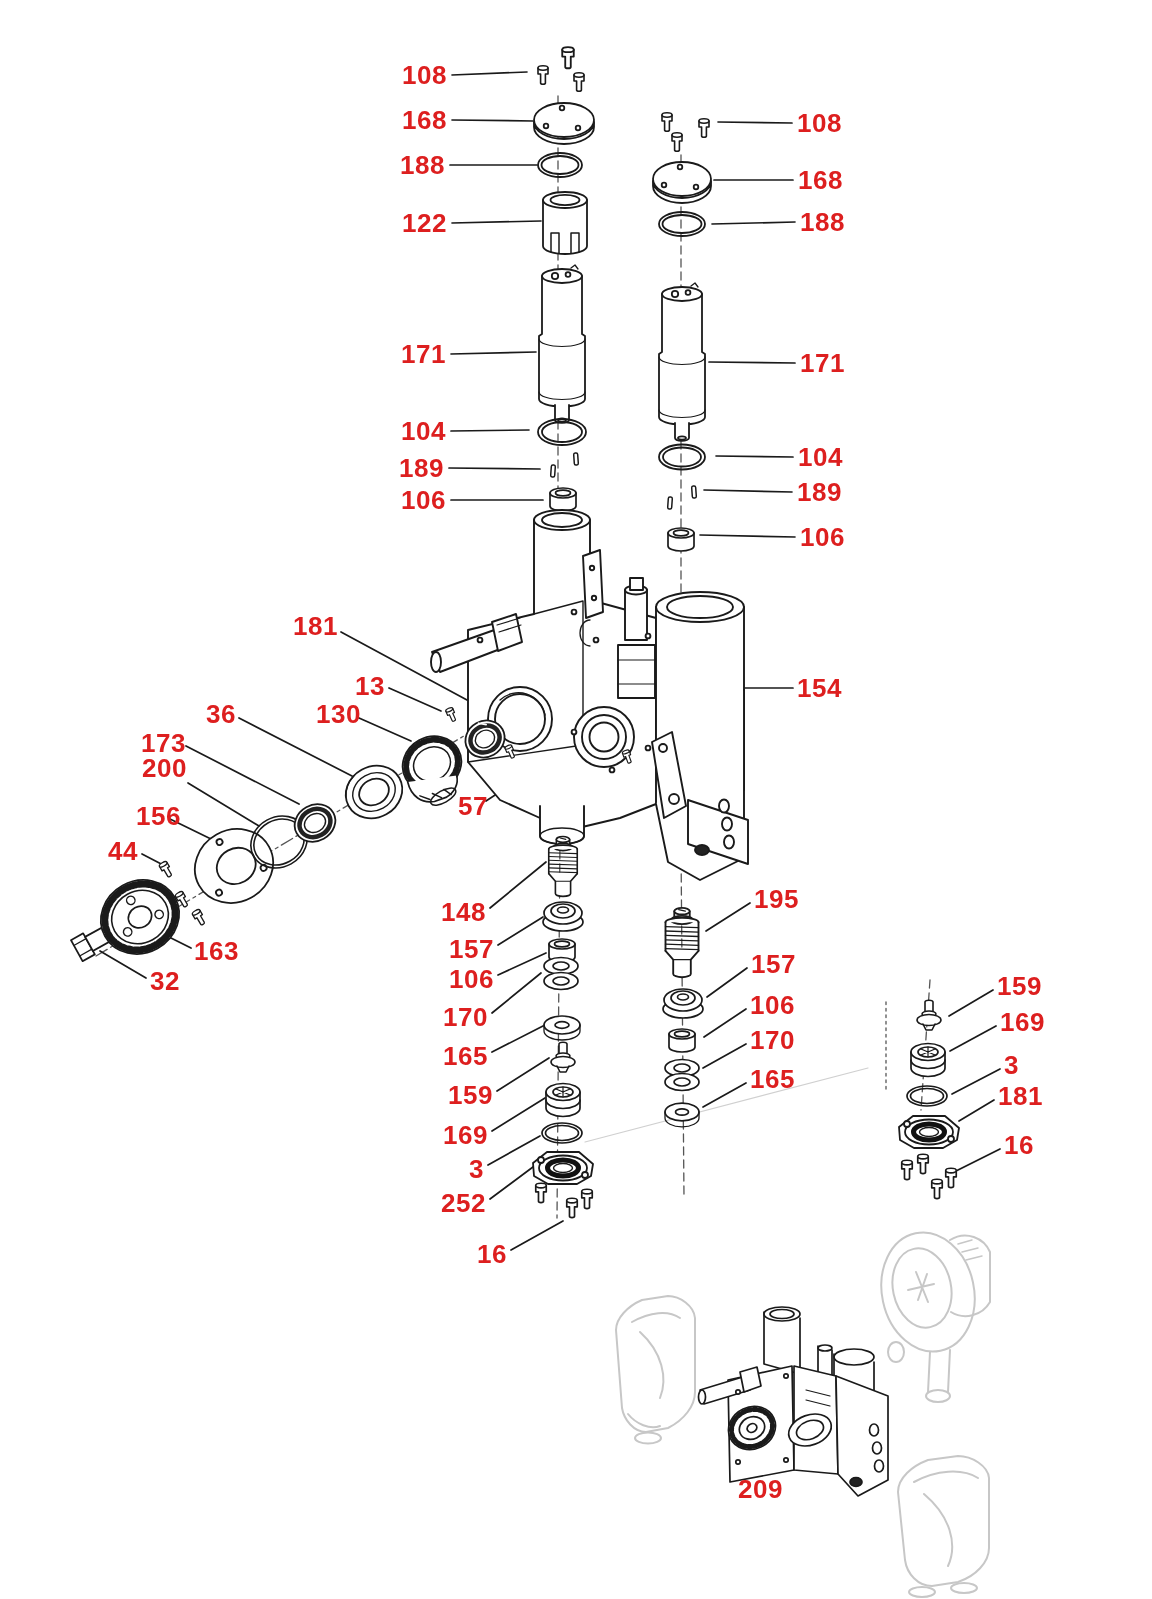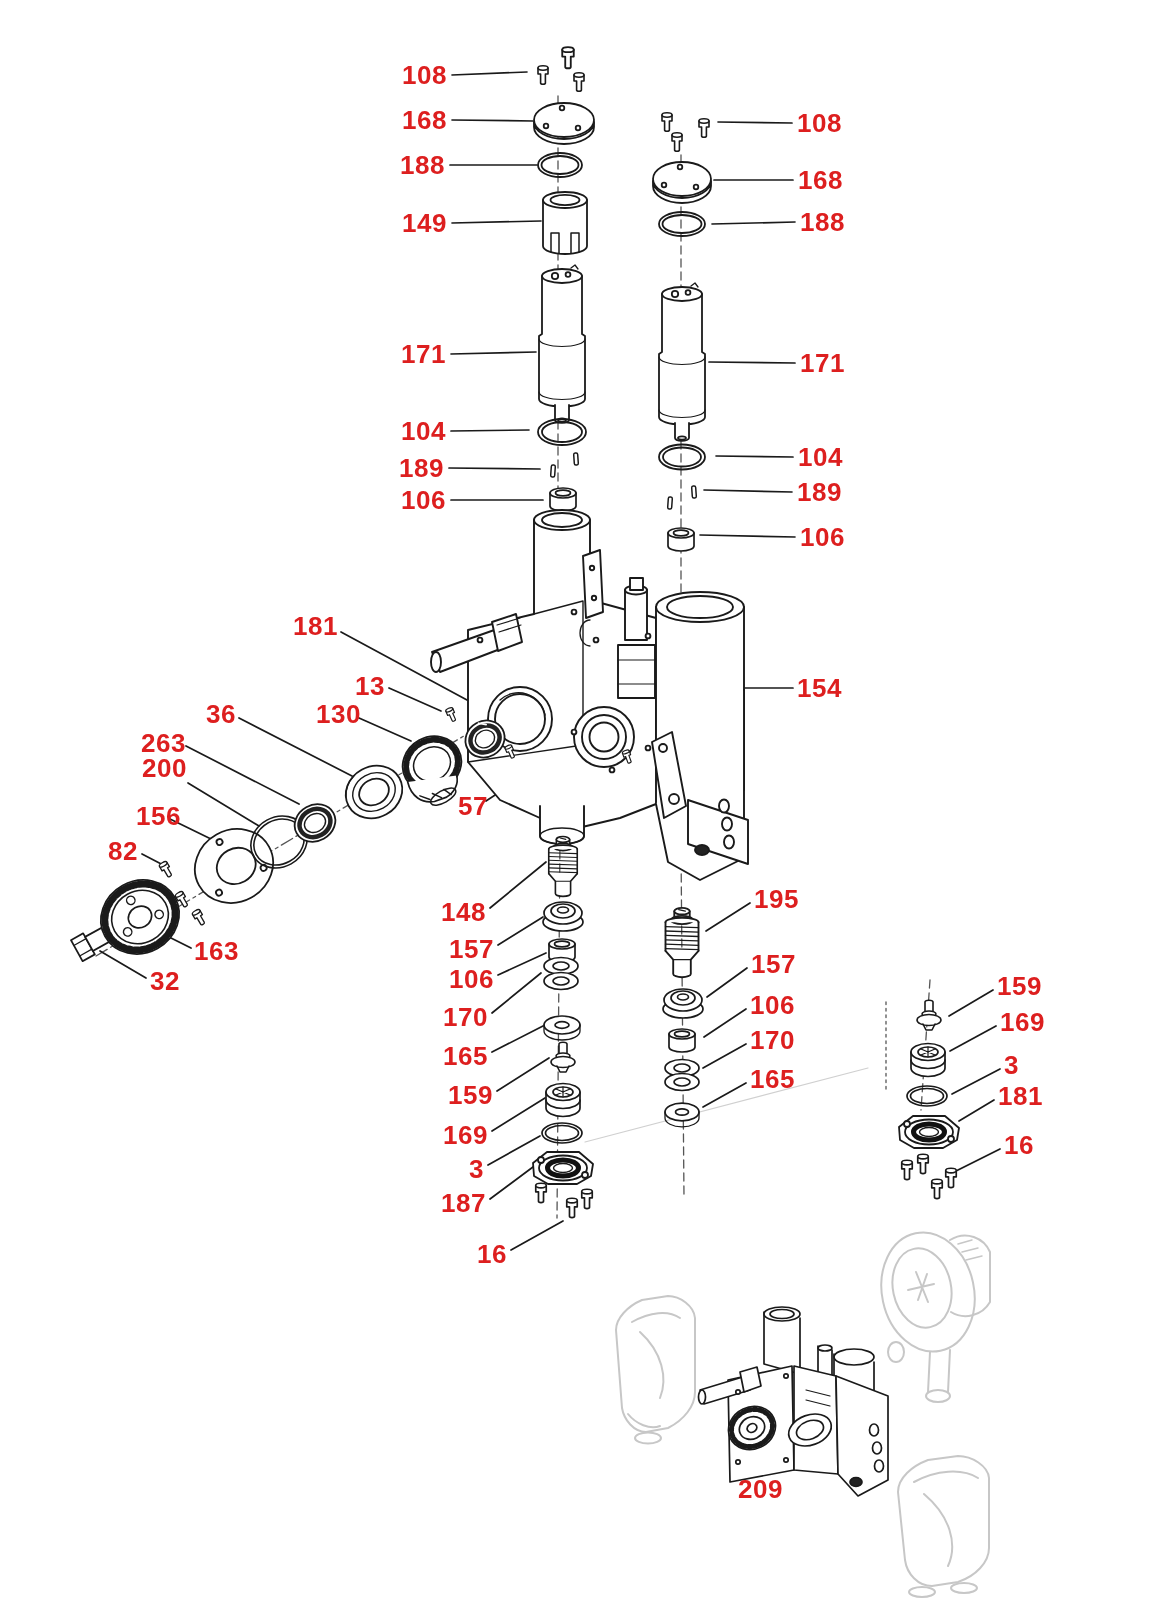--- a/index.html
+++ b/index.html
@@ -447,53 +447,53 @@
     <ellipse cx="874" cy="1430" rx="4.5" ry="6"></ellipse>
     <ellipse cx="877" cy="1448" rx="4.5" ry="6"></ellipse>
     <ellipse cx="879" cy="1466" rx="4.5" ry="6"></ellipse>
     <ellipse cx="856" cy="1482" rx="6" ry="4.5" fill="#222"></ellipse>
   </g>
 </svg>
 
   <div class="co ra" style="left:447px;top:75px">108</div>
   <div class="co ra" style="left:447px;top:120px">168</div>
   <div class="co ra" style="left:445px;top:165px">188</div>
-  <div class="co ra" style="left:447px;top:223px">149</div>
+  <div class="co ra" style="left:447px;top:223px">122</div>
   <div class="co ra" style="left:446px;top:354px">171</div>
   <div class="co ra" style="left:446px;top:431px">104</div>
   <div class="co ra" style="left:444px;top:468px">189</div>
   <div class="co ra" style="left:446px;top:500px">106</div>
   <div class="co" style="left:797px;top:123px">108</div>
   <div class="co" style="left:798px;top:180px">168</div>
   <div class="co" style="left:800px;top:222px">188</div>
   <div class="co" style="left:800px;top:363px">171</div>
   <div class="co" style="left:798px;top:457px">104</div>
   <div class="co" style="left:797px;top:492px">189</div>
   <div class="co" style="left:800px;top:537px">106</div>
   <div class="co" style="left:293px;top:626px">181</div>
   <div class="co" style="left:355px;top:686px">13</div>
   <div class="co" style="left:206px;top:714px">36</div>
   <div class="co" style="left:316px;top:714px">130</div>
-  <div class="co" style="left:141px;top:743px">263</div>
+  <div class="co" style="left:141px;top:743px">173</div>
   <div class="co" style="left:142px;top:768px">200</div>
   <div class="co" style="left:136px;top:816px">156</div>
-  <div class="co" style="left:108px;top:851px">82</div>
+  <div class="co" style="left:108px;top:851px">44</div>
   <div class="co" style="left:194px;top:951px">163</div>
   <div class="co" style="left:150px;top:981px">32</div>
   <div class="co" style="left:458px;top:806px">57</div>
   <div class="co" style="left:797px;top:688px">154</div>
   <div class="co ra" style="left:486px;top:912px">148</div>
   <div class="co ra" style="left:494px;top:949px">157</div>
   <div class="co ra" style="left:494px;top:979px">106</div>
   <div class="co ra" style="left:488px;top:1017px">170</div>
   <div class="co ra" style="left:488px;top:1056px">165</div>
   <div class="co ra" style="left:493px;top:1095px">159</div>
   <div class="co ra" style="left:488px;top:1135px">169</div>
   <div class="co ra" style="left:484px;top:1169px">3</div>
-  <div class="co ra" style="left:486px;top:1203px">187</div>
+  <div class="co ra" style="left:486px;top:1203px">252</div>
   <div class="co ra" style="left:507px;top:1254px">16</div>
   <div class="co" style="left:754px;top:899px">195</div>
   <div class="co" style="left:751px;top:964px">157</div>
   <div class="co" style="left:750px;top:1005px">106</div>
   <div class="co" style="left:750px;top:1040px">170</div>
   <div class="co" style="left:750px;top:1079px">165</div>
   <div class="co" style="left:997px;top:986px">159</div>
   <div class="co" style="left:1000px;top:1022px">169</div>
   <div class="co" style="left:1004px;top:1065px">3</div>
   <div class="co" style="left:998px;top:1096px">181</div>

